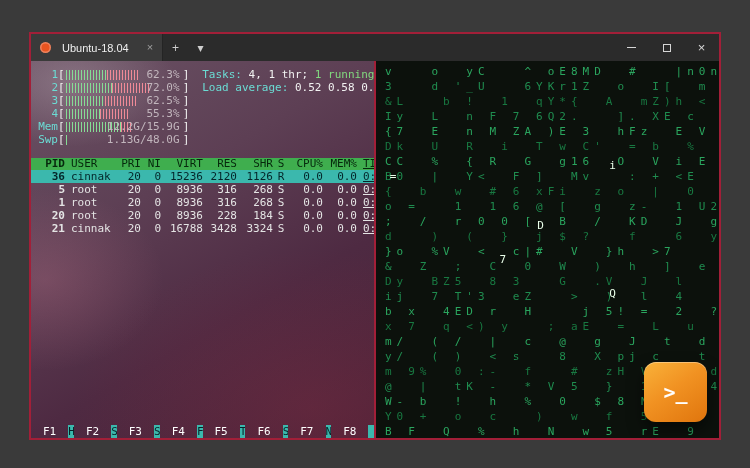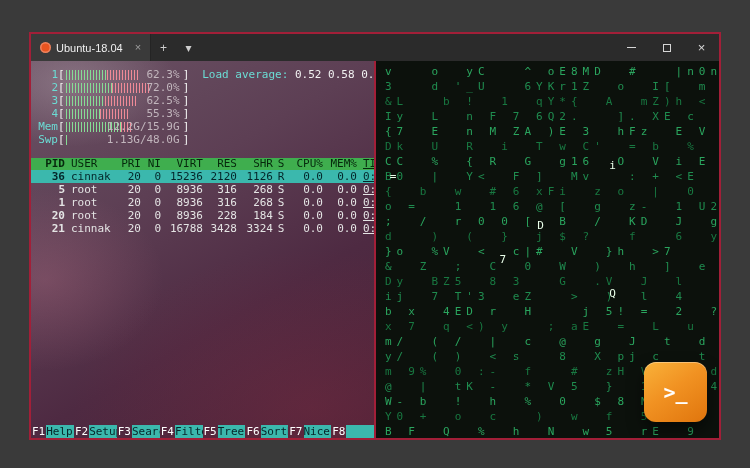--- a/index.html
+++ b/index.html
@@ -6,21 +6,21 @@
   html,body { width:750px; height:468px; background:#3a3a3a; overflow:hidden;
               font-family:"Liberation Sans", sans-serif; }
 
   .desktop { position:relative; width:750px; height:468px; background:#3a3a3a; }
 
   .window { position:absolute; left:29px; top:32px; width:692px; height:408px;
             background:#2b2b2b; border:2px solid #a21f38; display:flex; flex-direction:column; }
 
   
   .titlebar { height:27px; background:#2b2b2b; display:flex; align-items:stretch; flex:none; }
-  .tab { display:flex; align-items:center; gap:5px; padding:0 9px;
+  .tab { display:flex; align-items:center; gap:11px; padding:0 9px;
          font:11px "Liberation Sans", sans-serif; color:#b9b9b9; border-right:1px solid #242424; }
   .tab.active { background:#3a3a3a; color:#efefef; }
   .ubuntu-icon { width:11px; height:11px; border-radius:50%; background:#e95420;
                  box-shadow:inset 0 0 0 1.5px rgba(255,255,255,.28); flex:none; }
   .ps-icon { width:13px; height:12px; background:#35516d; color:#e4edf5; border-radius:2px;
              font:bold 6px/12px "DejaVu Sans Mono", monospace; text-align:center; flex:none; }
   .tab-close { margin-left:7px; color:#9f9f9f; font-size:11px; line-height:11px; }
   .tbtn { width:25px; display:flex; align-items:center; justify-content:center;
           color:#cfcfcf; font-size:12px; }
   .title-spacer { flex:1; }
@@ -73,21 +73,21 @@
   .c6 { width:36px; text-align:right; }
   .c7 { width:16px; text-align:center; }
   .c8 { width:34px; text-align:right; }
   .c9 { width:34px; text-align:right; }
   .c10{ width:30px; padding-left:6px;text-decoration:underline; }
 
   
   .fkeys { position:absolute; left:0; right:0; bottom:0; height:13px; display:flex;
            font:11px/13px "DejaVu Sans Mono", monospace; }
   .fk { flex:1; display:flex; min-width:0; }
-  .fk-key { color:#ffffff; padding:0 1px; flex:none; }
+  .fk-key { color:#ffffff; padding:0 12px; flex:none; }
   .fk-label { flex:1; background:#3bb8ad; color:#062529; overflow:hidden; white-space:pre; }
 
   
   .matrix { position:absolute; inset:0; padding:3px 0 0 9px;
             font:11px/15px "DejaVu Sans Mono", monospace; letter-spacing:5px;
             color:#2aa55e; white-space:pre; }
   .matrix div:nth-child(2n) { color:#1f8c4f; }
   .matrix div:nth-child(3n) { color:#187841; }
   .hl { position:absolute; color:#eaffea; font:11px "DejaVu Sans Mono", monospace; z-index:2; }
 
@@ -128,20 +128,21 @@
         <div class="top-row">
           <div class="meters">
               <div class="mline"><span class="mlab">1</span><span class="brk">[</span><span class="bar"><span class="seg g" style="width: 36%;"></span><span class="seg r" style="width: 26%;"></span><span class="pct">62.3%</span></span><span class="brk">]</span></div>
               <div class="mline"><span class="mlab">2</span><span class="brk">[</span><span class="bar"><span class="seg g" style="width: 40%;"></span><span class="seg r" style="width: 32%;"></span><span class="pct">72.0%</span></span><span class="brk">]</span></div>
               <div class="mline"><span class="mlab">3</span><span class="brk">[</span><span class="bar"><span class="seg g" style="width: 34%;"></span><span class="seg r" style="width: 28%;"></span><span class="pct">62.5%</span></span><span class="brk">]</span></div>
               <div class="mline"><span class="mlab">4</span><span class="brk">[</span><span class="bar"><span class="seg g" style="width: 30%;"></span><span class="seg r" style="width: 25%;"></span><span class="pct">55.3%</span></span><span class="brk">]</span></div>
               <div class="mline"><span class="mlab">Mem</span><span class="brk">[</span><span class="bar"><span class="seg g" style="width: 48%;"></span><span class="seg r" style="width: 8%;"></span><span class="pct">12.2G/15.9G</span></span><span class="brk">]</span></div>
               <div class="mline"><span class="mlab">Swp</span><span class="brk">[</span><span class="bar"><span class="seg g" style="width: 3%;"></span><span class="seg r" style="width: 0%;"></span><span class="pct">1.13G/48.0G</span></span><span class="brk">]</span></div>
             </div>
           <div class="stats">
+              <div class="sline"><span class="slab">Tasks: </span><span class="sval">4, 1 thr; </span><span class="sval green">1 running</span></div>
               <div class="sline"><span class="slab">Load average: </span><span class="sval">0.52 0.58 0.59</span></div>
             </div>
         </div>
         <div class="ptable">
           <div class="thead">
               <span class="cell c0">PID</span>
               <span class="cell c1">USER</span>
               <span class="cell c2">PRI</span>
               <span class="cell c3">NI</span>
               <span class="cell c4">VIRT</span>

